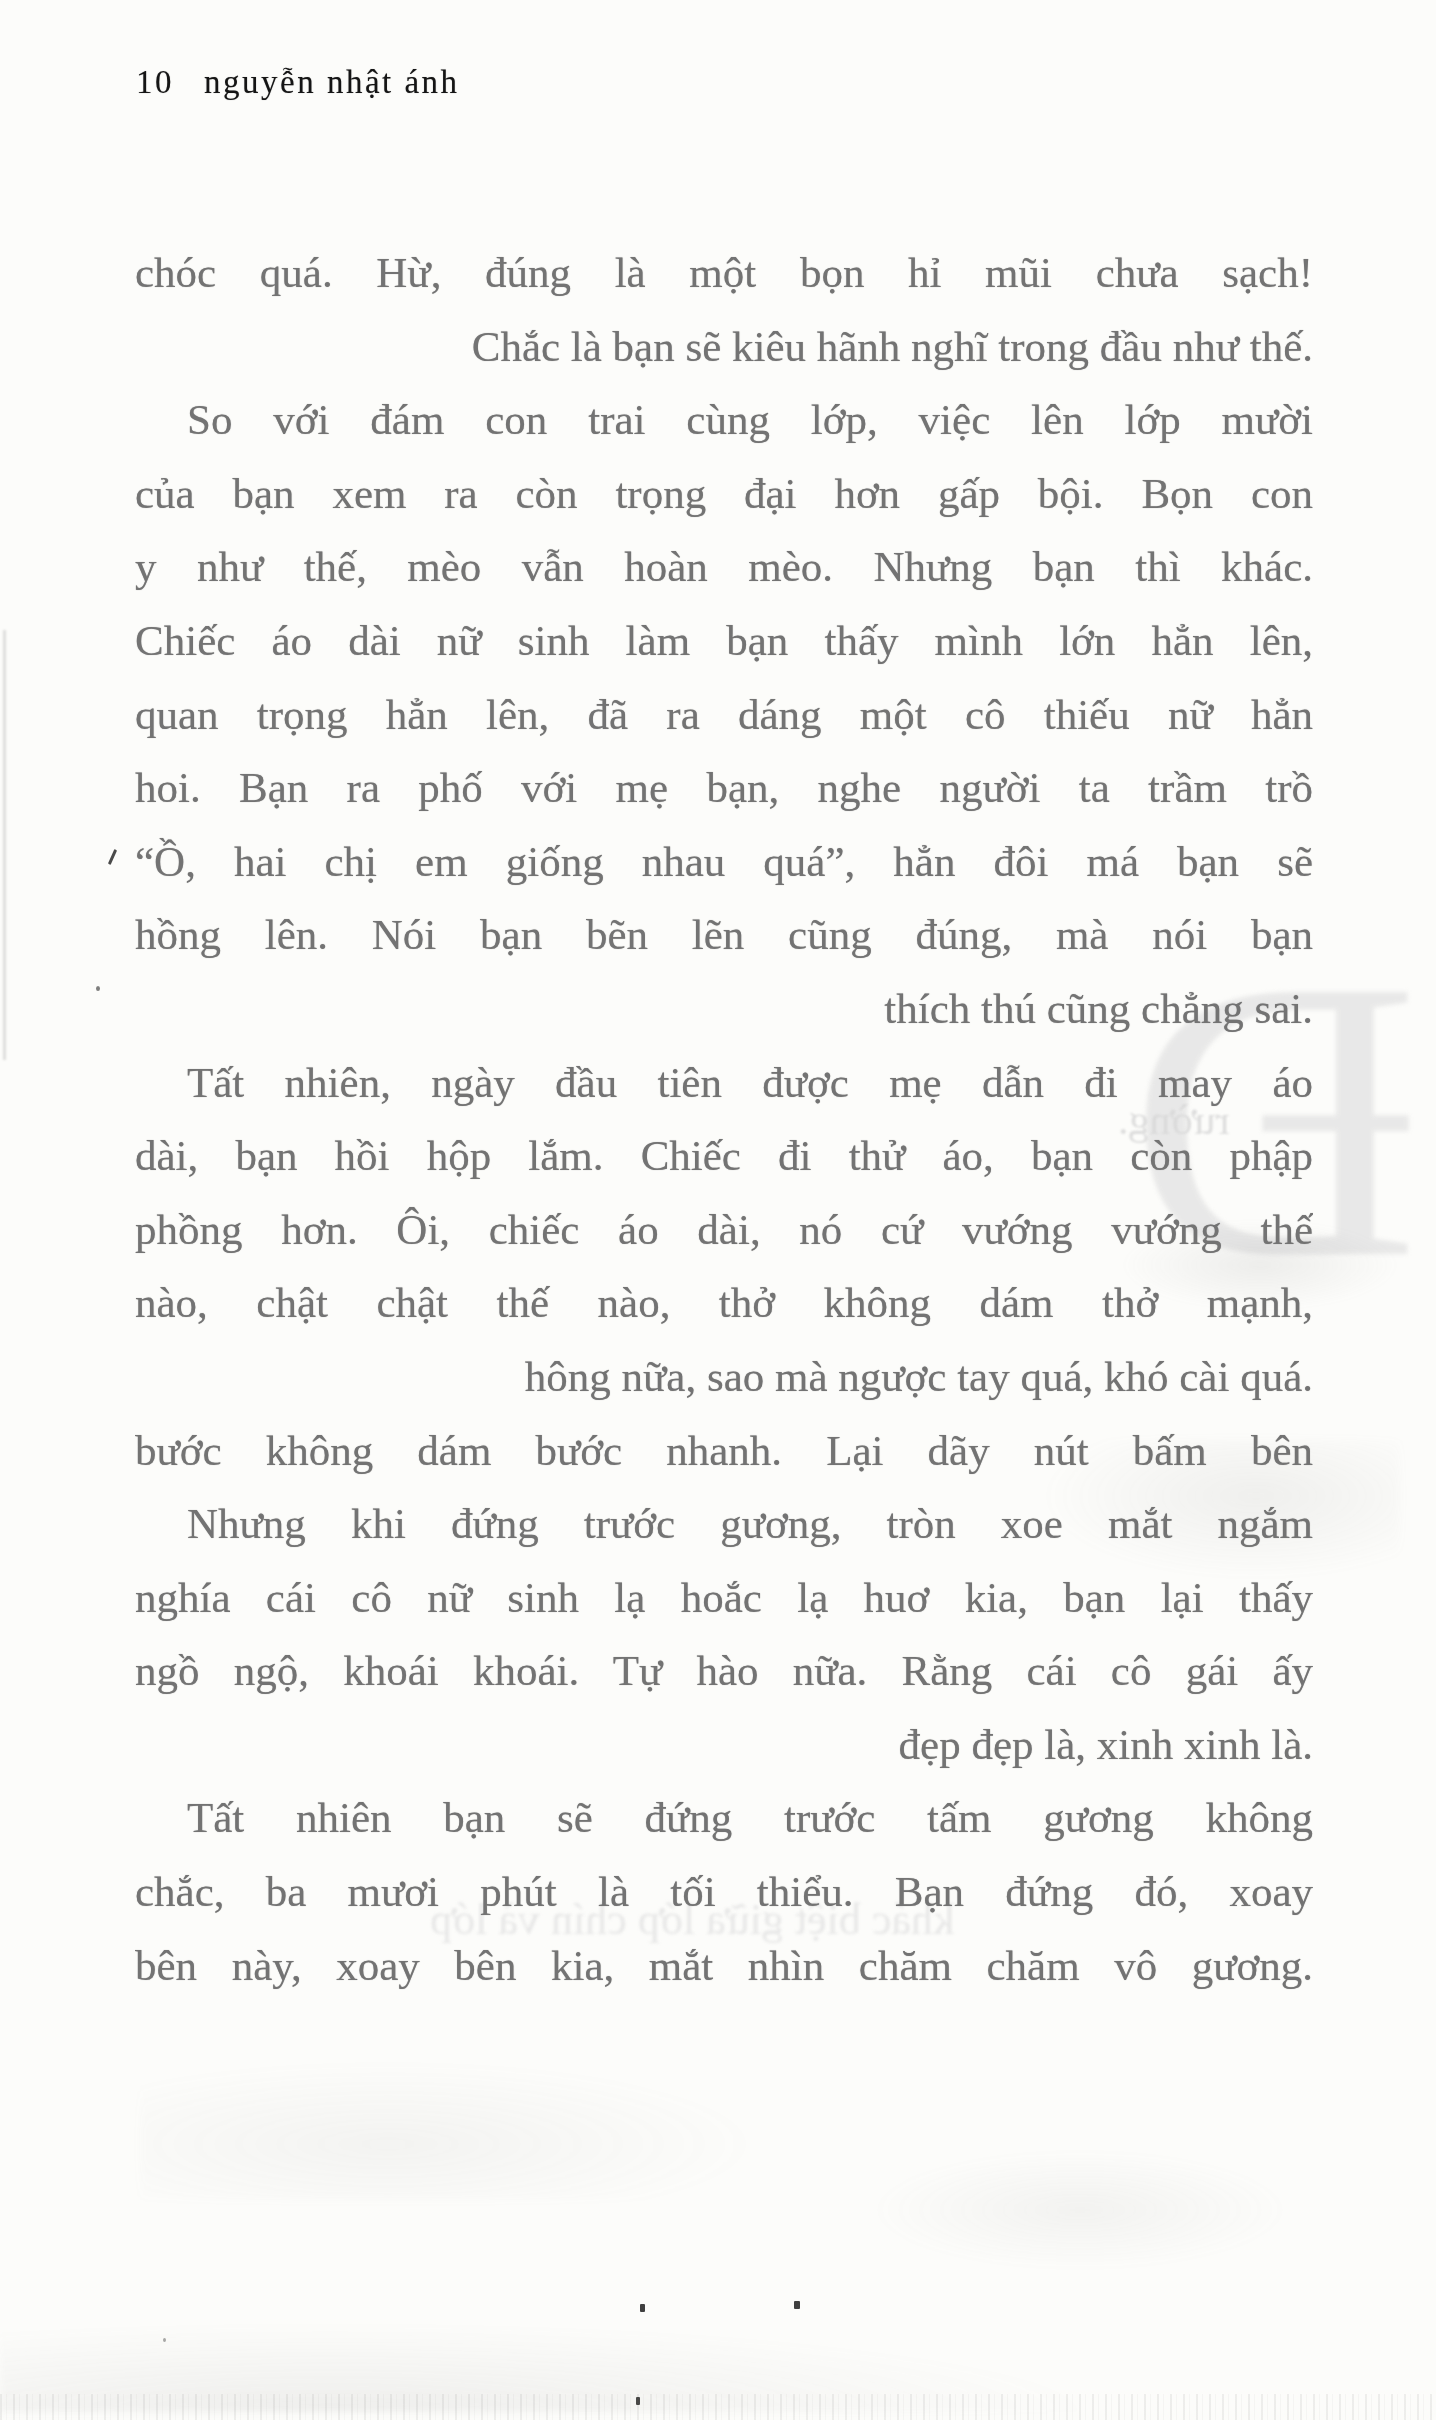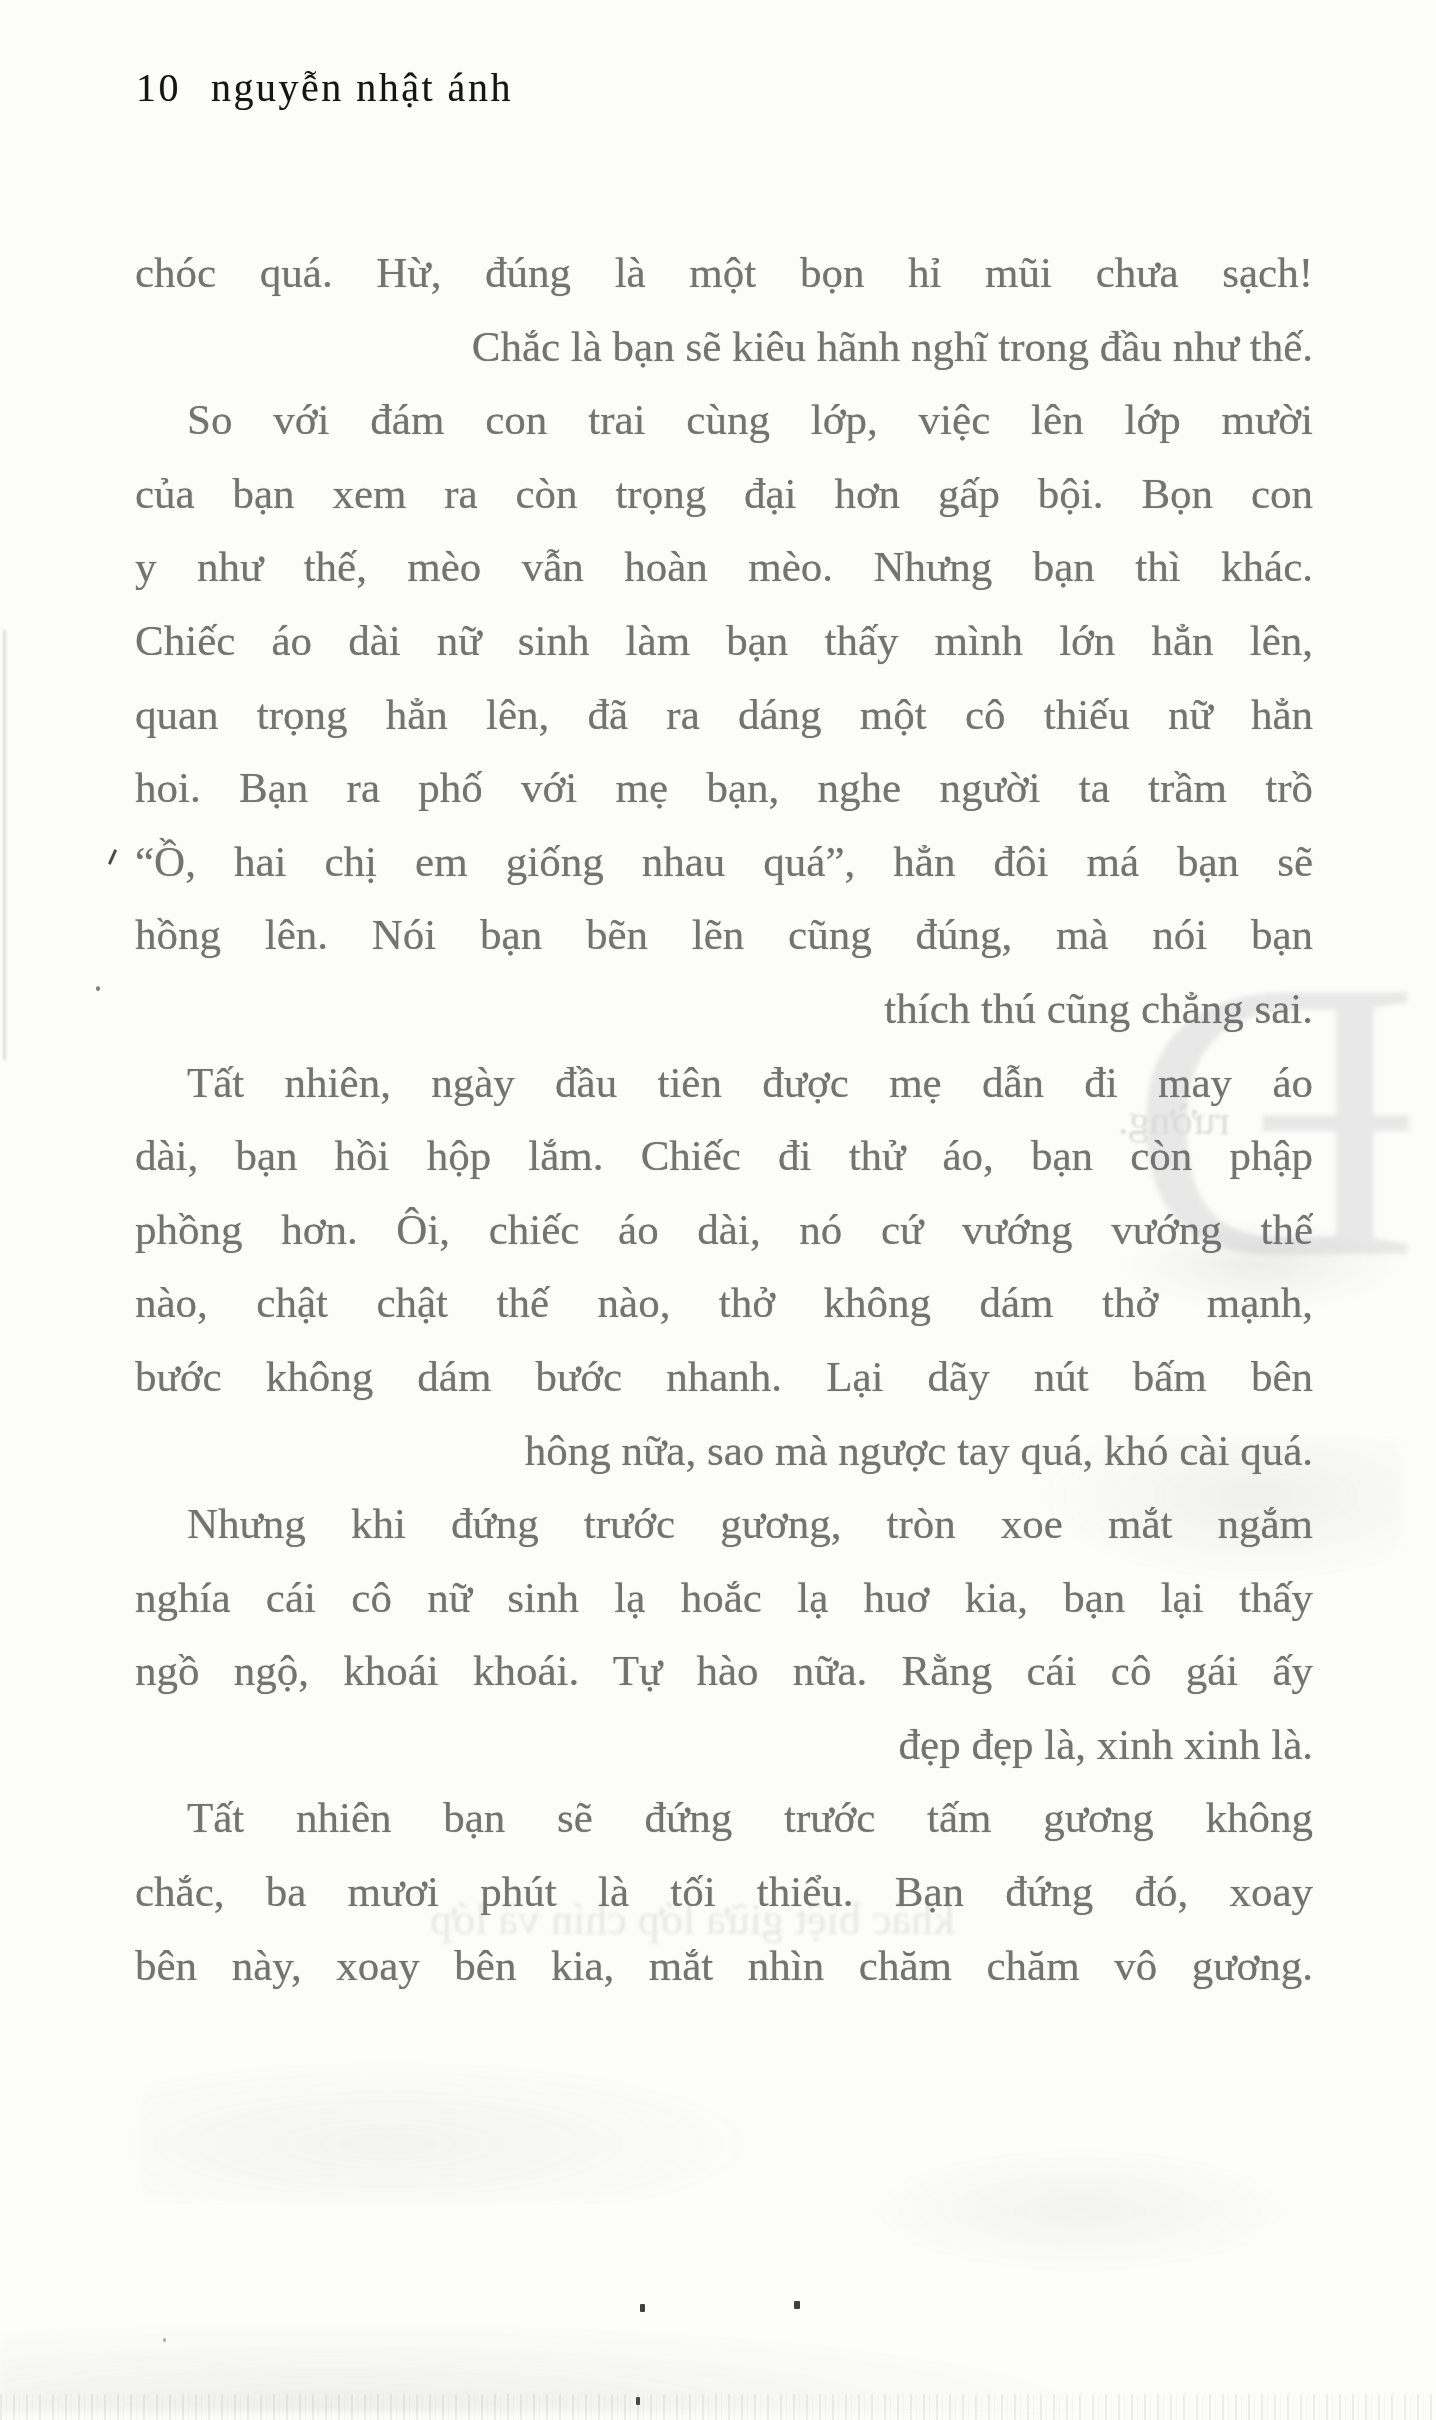--- a/index.html
+++ b/index.html
@@ -7,21 +7,21 @@
     width:1436px;height:2420px;
     background:#fcfcfa;
     position:relative;
     overflow:hidden;
     font-family:"Liberation Serif","DejaVu Serif",serif;
     color:#171717;
   }
   
   .page-header{
     position:absolute;left:136px;top:64px;
-    font-size:40px;letter-spacing:2.5px;
+    font-size:33px;letter-spacing:2.5px;
     color:#151515;
     display:flex;align-items:baseline;
     text-shadow:0 0 1px rgba(0,0,0,.35);
   }
   .page-header .num{margin-right:30px;}
   
   .text-block{
     position:absolute;left:135px;top:236px;width:1178px;
     font-size:43px;line-height:73.6px;
     color:#737373;
@@ -128,22 +128,22 @@
     <div class="line">Chiếc áo dài nữ sinh làm bạn thấy mình lớn hẳn lên,</div>
     <div class="line">quan trọng hẳn lên, đã ra dáng một cô thiếu nữ hẳn</div>
     <div class="line">hoi. Bạn ra phố với mẹ bạn, nghe người ta trầm trồ</div>
     <div class="line">“Ồ, hai chị em giống nhau quá”, hẳn đôi má bạn sẽ</div>
     <div class="line">hồng lên. Nói bạn bẽn lẽn cũng đúng, mà nói bạn</div>
     <div class="line noj">thích thú cũng chẳng sai.</div>
     <div class="line indent">Tất nhiên, ngày đầu tiên được mẹ dẫn đi may áo</div>
     <div class="line">dài, bạn hồi hộp lắm. Chiếc đi thử áo, bạn còn phập</div>
     <div class="line">phồng hơn. Ôi, chiếc áo dài, nó cứ vướng vướng thế</div>
     <div class="line">nào, chật chật thế nào, thở không dám thở mạnh,</div>
+    <div class="line noj">hông nữa, sao mà ngược tay quá, khó cài quá.</div>
     <div class="line">bước không dám bước nhanh. Lại dãy nút bấm bên</div>
-    <div class="line noj">hông nữa, sao mà ngược tay quá, khó cài quá.</div>
     <div class="line indent">Nhưng khi đứng trước gương, tròn xoe mắt ngắm</div>
     <div class="line">nghía cái cô nữ sinh lạ hoắc lạ huơ kia, bạn lại thấy</div>
     <div class="line">ngồ ngộ, khoái khoái. Tự hào nữa. Rằng cái cô gái ấy</div>
     <div class="line noj">đẹp đẹp là, xinh xinh là.</div>
     <div class="line indent">Tất nhiên bạn sẽ đứng trước tấm gương không</div>
     <div class="line">chắc, ba mươi phút là tối thiểu. Bạn đứng đó, xoay</div>
     <div class="line">bên này, xoay bên kia, mắt nhìn chăm chăm vô gương.</div>
   </div>
 
 </body></html>

